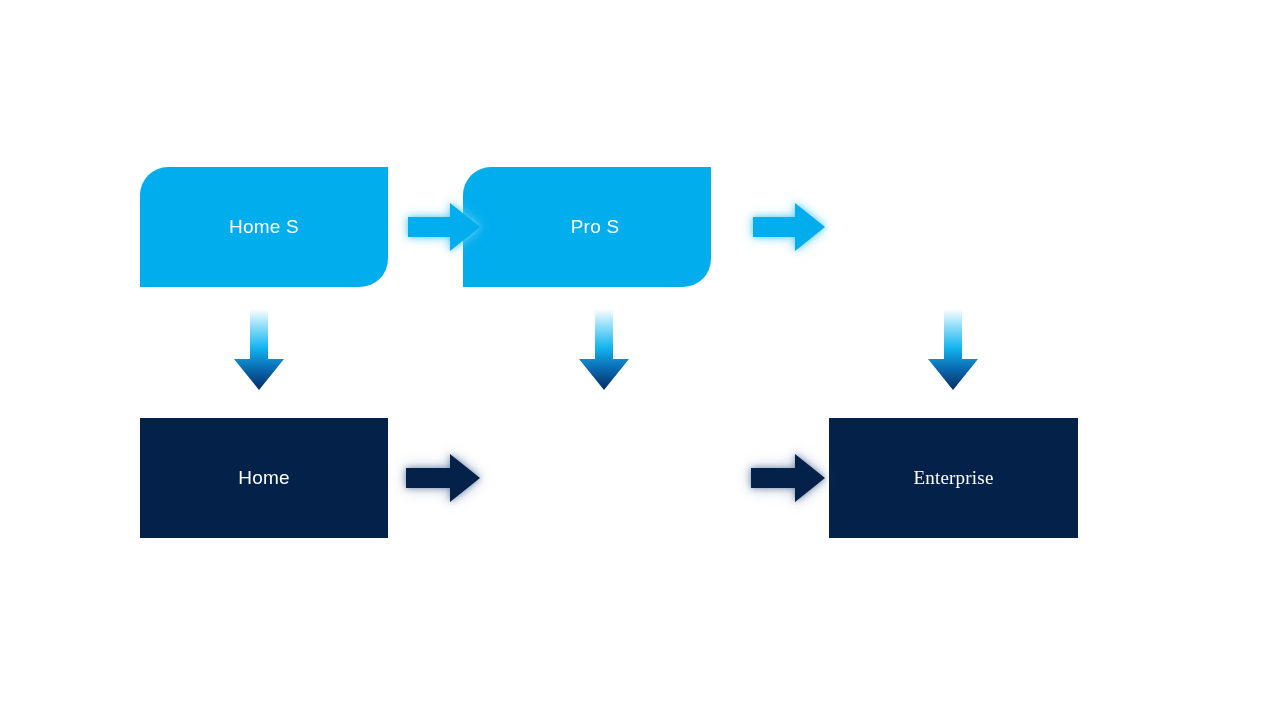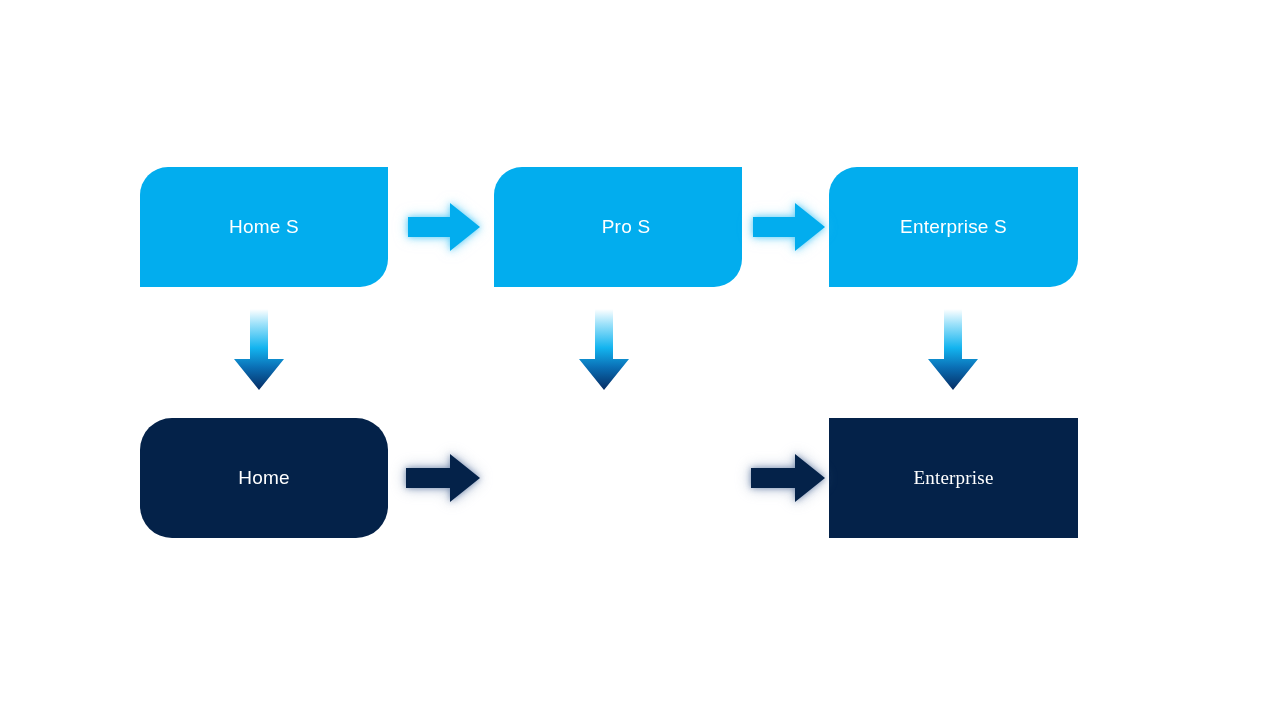--- a/index.html
+++ b/index.html
@@ -71,27 +71,24 @@
 </style>
 </head>
 <body>
 
 <div id="canvas">
 
   <div class="node tier-service" style="left:140px; top:167px; width:248px; height:120px;">
     <span class="node-label">Home S</span>
   </div>
 
-  <div class="node tier-service" style="left:494px; top:167px; width:248px; height:120px;padding-left:16px;">
+  <div class="node tier-service" style="left:463px; top:167px; width:248px; height:120px;padding-left:16px;">
     <span class="node-label">Pro S</span>
   </div>
 
-  <div class="node tier-service" style="left:829px; top:167px; width:249px; height:120px;">
-    <span class="node-label">Enterprise S</span>
-  </div>
 
   <div class="arrow glow-light" style="left:408px; top:201px;">
     <svg width="72" height="52" viewBox="0 0 72 52" aria-hidden="true">
       <polygon points="0,16 42,16 42,2 72,26 42,50 42,36 0,36" fill="#02ADEE"></polygon>
     </svg>
   </div>
 
   <div class="arrow glow-light" style="left:753px; top:201px;">
     <svg width="72" height="52" viewBox="0 0 72 52" aria-hidden="true">
       <polygon points="0,16 42,16 42,2 72,26 42,50 42,36 0,36" fill="#02ADEE"></polygon>
@@ -136,21 +133,21 @@
           <stop offset="18%" stop-color="#9FE2FA"></stop>
           <stop offset="48%" stop-color="#13B4EF"></stop>
           <stop offset="72%" stop-color="#0A6FB5"></stop>
           <stop offset="100%" stop-color="#062C63"></stop>
         </linearGradient>
       </defs>
       <polygon points="17,0 35,0 35,50 51,50 26,81 1,50 17,50" fill="url(#gradDown3)"></polygon>
     </svg>
   </div>
 
-  <div class="node tier-base" style="left:140px; top:418px; width:248px; height:120px;border-radius:32px;">
+  <div class="node tier-base" style="left:140px; top:418px; width:248px; height:120px;">
     <span class="node-label">Home</span>
   </div>
 
 
   <div class="node tier-base" style="left:829px; top:418px; width:249px; height:120px;font-family:Liberation Serif, serif;">
     <span class="node-label">Enterprise</span>
   </div>
 
   <div class="arrow glow-dark" style="left:406px; top:452px;">
     <svg width="74" height="52" viewBox="0 0 74 52" aria-hidden="true">

